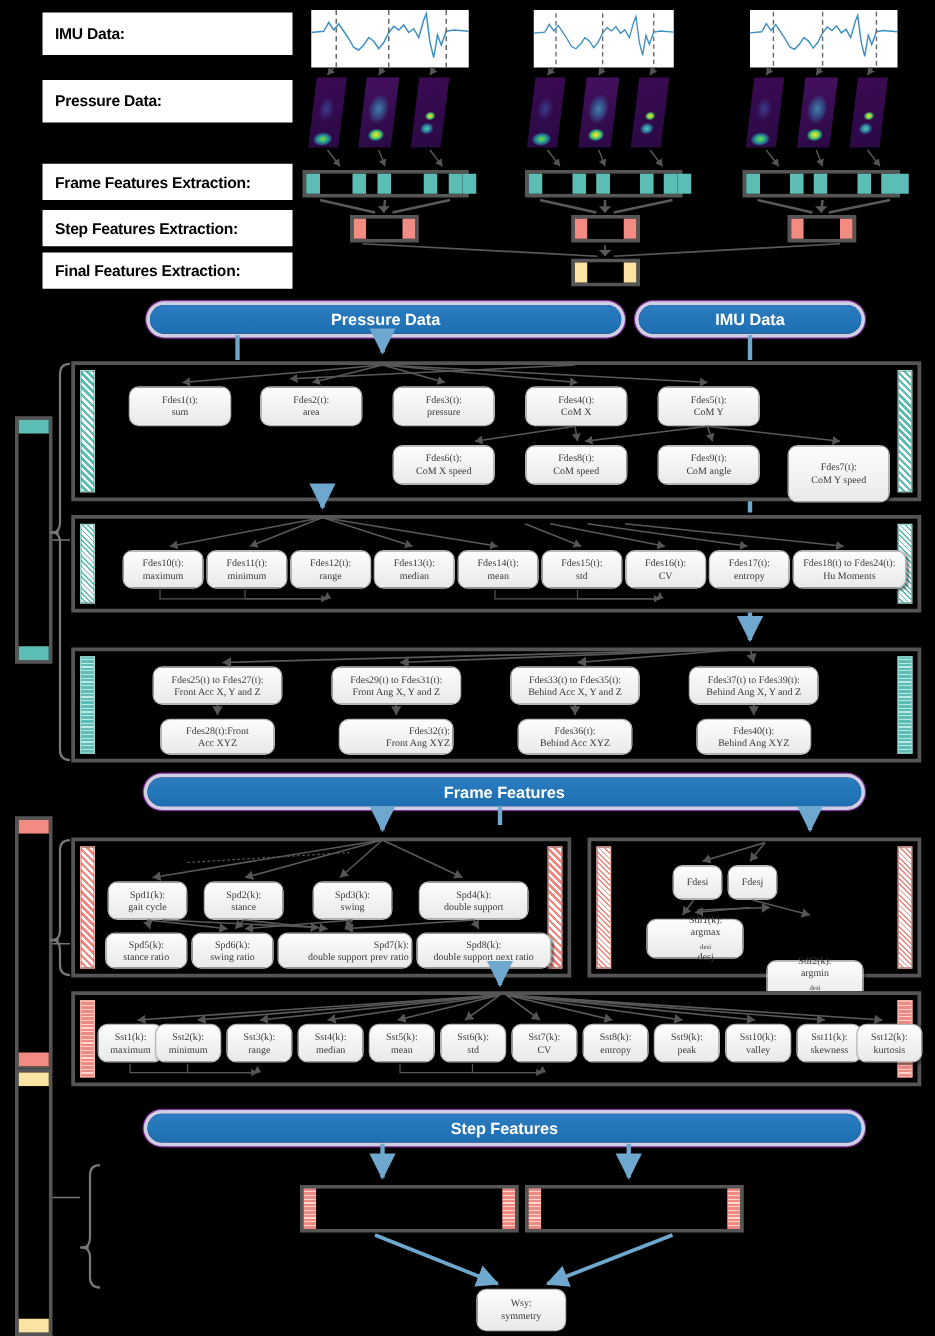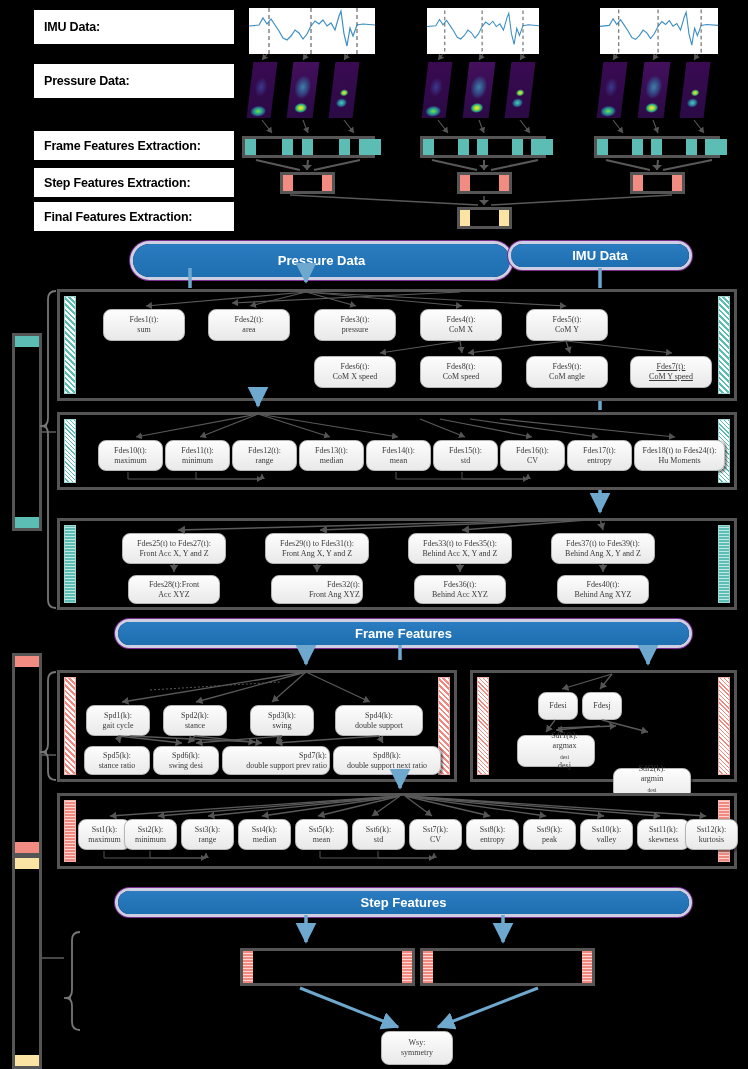--- a/index.html
+++ b/index.html
@@ -204,21 +204,21 @@
   <div class="cellR" style="flex:0 0 11px"></div>
     <div class="cellW" style="flex:1"></div>
     <div class="cellR" style="flex:0 0 11px"></div>
 </div>
 <div class="abs vecbox" style="left:12px;top:855px;width:30px;height:214px;flex-direction:column;">
   <div class="cellY" style="flex:0 0 11px"></div>
     <div class="cellW" style="flex:1"></div>
     <div class="cellY" style="flex:0 0 11px"></div>
 </div>
 
-<div class="abs pill" style="left:133px;top:244px;width:377px;height:33px;">Pressure Data</div>
+<div class="abs pill" style="left:120px;top:244px;width:377px;height:23px;">Pressure Data</div>
 <div class="abs pill" style="left:511px;top:244px;width:178px;height:23px;">IMU Data</div>
 <div class="abs pill" style="left:118px;top:622px;width:571px;height:23px;">Frame Features</div>
 <div class="abs pill" style="left:118px;top:891px;width:571px;height:23px;">Step Features</div>
 
 <div class="abs sect" style="left:57px;top:289px;width:680px;height:112px;position:absolute;">
   <div class="hatch h-diag" style="left:4px;"></div>
   <div class="hatch h-diag" style="right:4px;"></div>
 </div>
 <div class="node" style="left:103px;top:309px;width:82px;height:32px;">
   <span>Fdes1(t):</span>
@@ -245,21 +245,21 @@
   <span>CoM X speed</span>
   </div>
 <div class="node" style="left:420px;top:356px;width:82px;height:32px;">
   <span>Fdes8(t):</span>
   <span>CoM speed</span>
   </div>
 <div class="node" style="left:526px;top:356px;width:82px;height:32px;">
   <span>Fdes9(t):</span>
   <span>CoM angle</span>
   </div>
-<div class="node" style="left:630px;top:356px;width:82px;height:32px;text-decoration:underline;">
+<div class="node" style="left:630px;top:356px;width:82px;height:46px;">
   <span>Fdes7(t):</span>
   <span>CoM Y speed</span>
   </div>
 
 <div class="abs sect" style="left:57px;top:412px;width:680px;height:78px;position:absolute;">
   <div class="hatch h-cross" style="left:4px;"></div>
   <div class="hatch h-cross" style="right:4px;"></div>
 </div>
 <div class="node" style="left:98px;top:440px;width:65px;height:31px;">
   <span>Fdes10(t):</span>
@@ -354,21 +354,21 @@
 <div class="node" style="left:335px;top:705px;width:88px;height:31px;">
   <span>Spd4(k):</span>
   <span>double support</span>
   </div>
 <div class="node" style="left:84px;top:746px;width:66px;height:29px;">
   <span>Spd5(k):</span>
   <span>stance ratio</span>
   </div>
 <div class="node" style="left:153px;top:746px;width:66px;height:29px;">
   <span>Spd6(k):</span>
-  <span>swing desi</span>
+  <span>swing ratio</span>
   </div>
 <div class="node" style="left:222px;top:746px;width:108px;height:29px;align-items:flex-end;">
   <span>Spd7(k):</span>
   <span>double support prev ratio</span>
   </div>
 <div class="node" style="left:333px;top:746px;width:108px;height:29px;">
   <span>Spd8(k):</span>
   <span>double support next ratio</span>
   </div>
 

